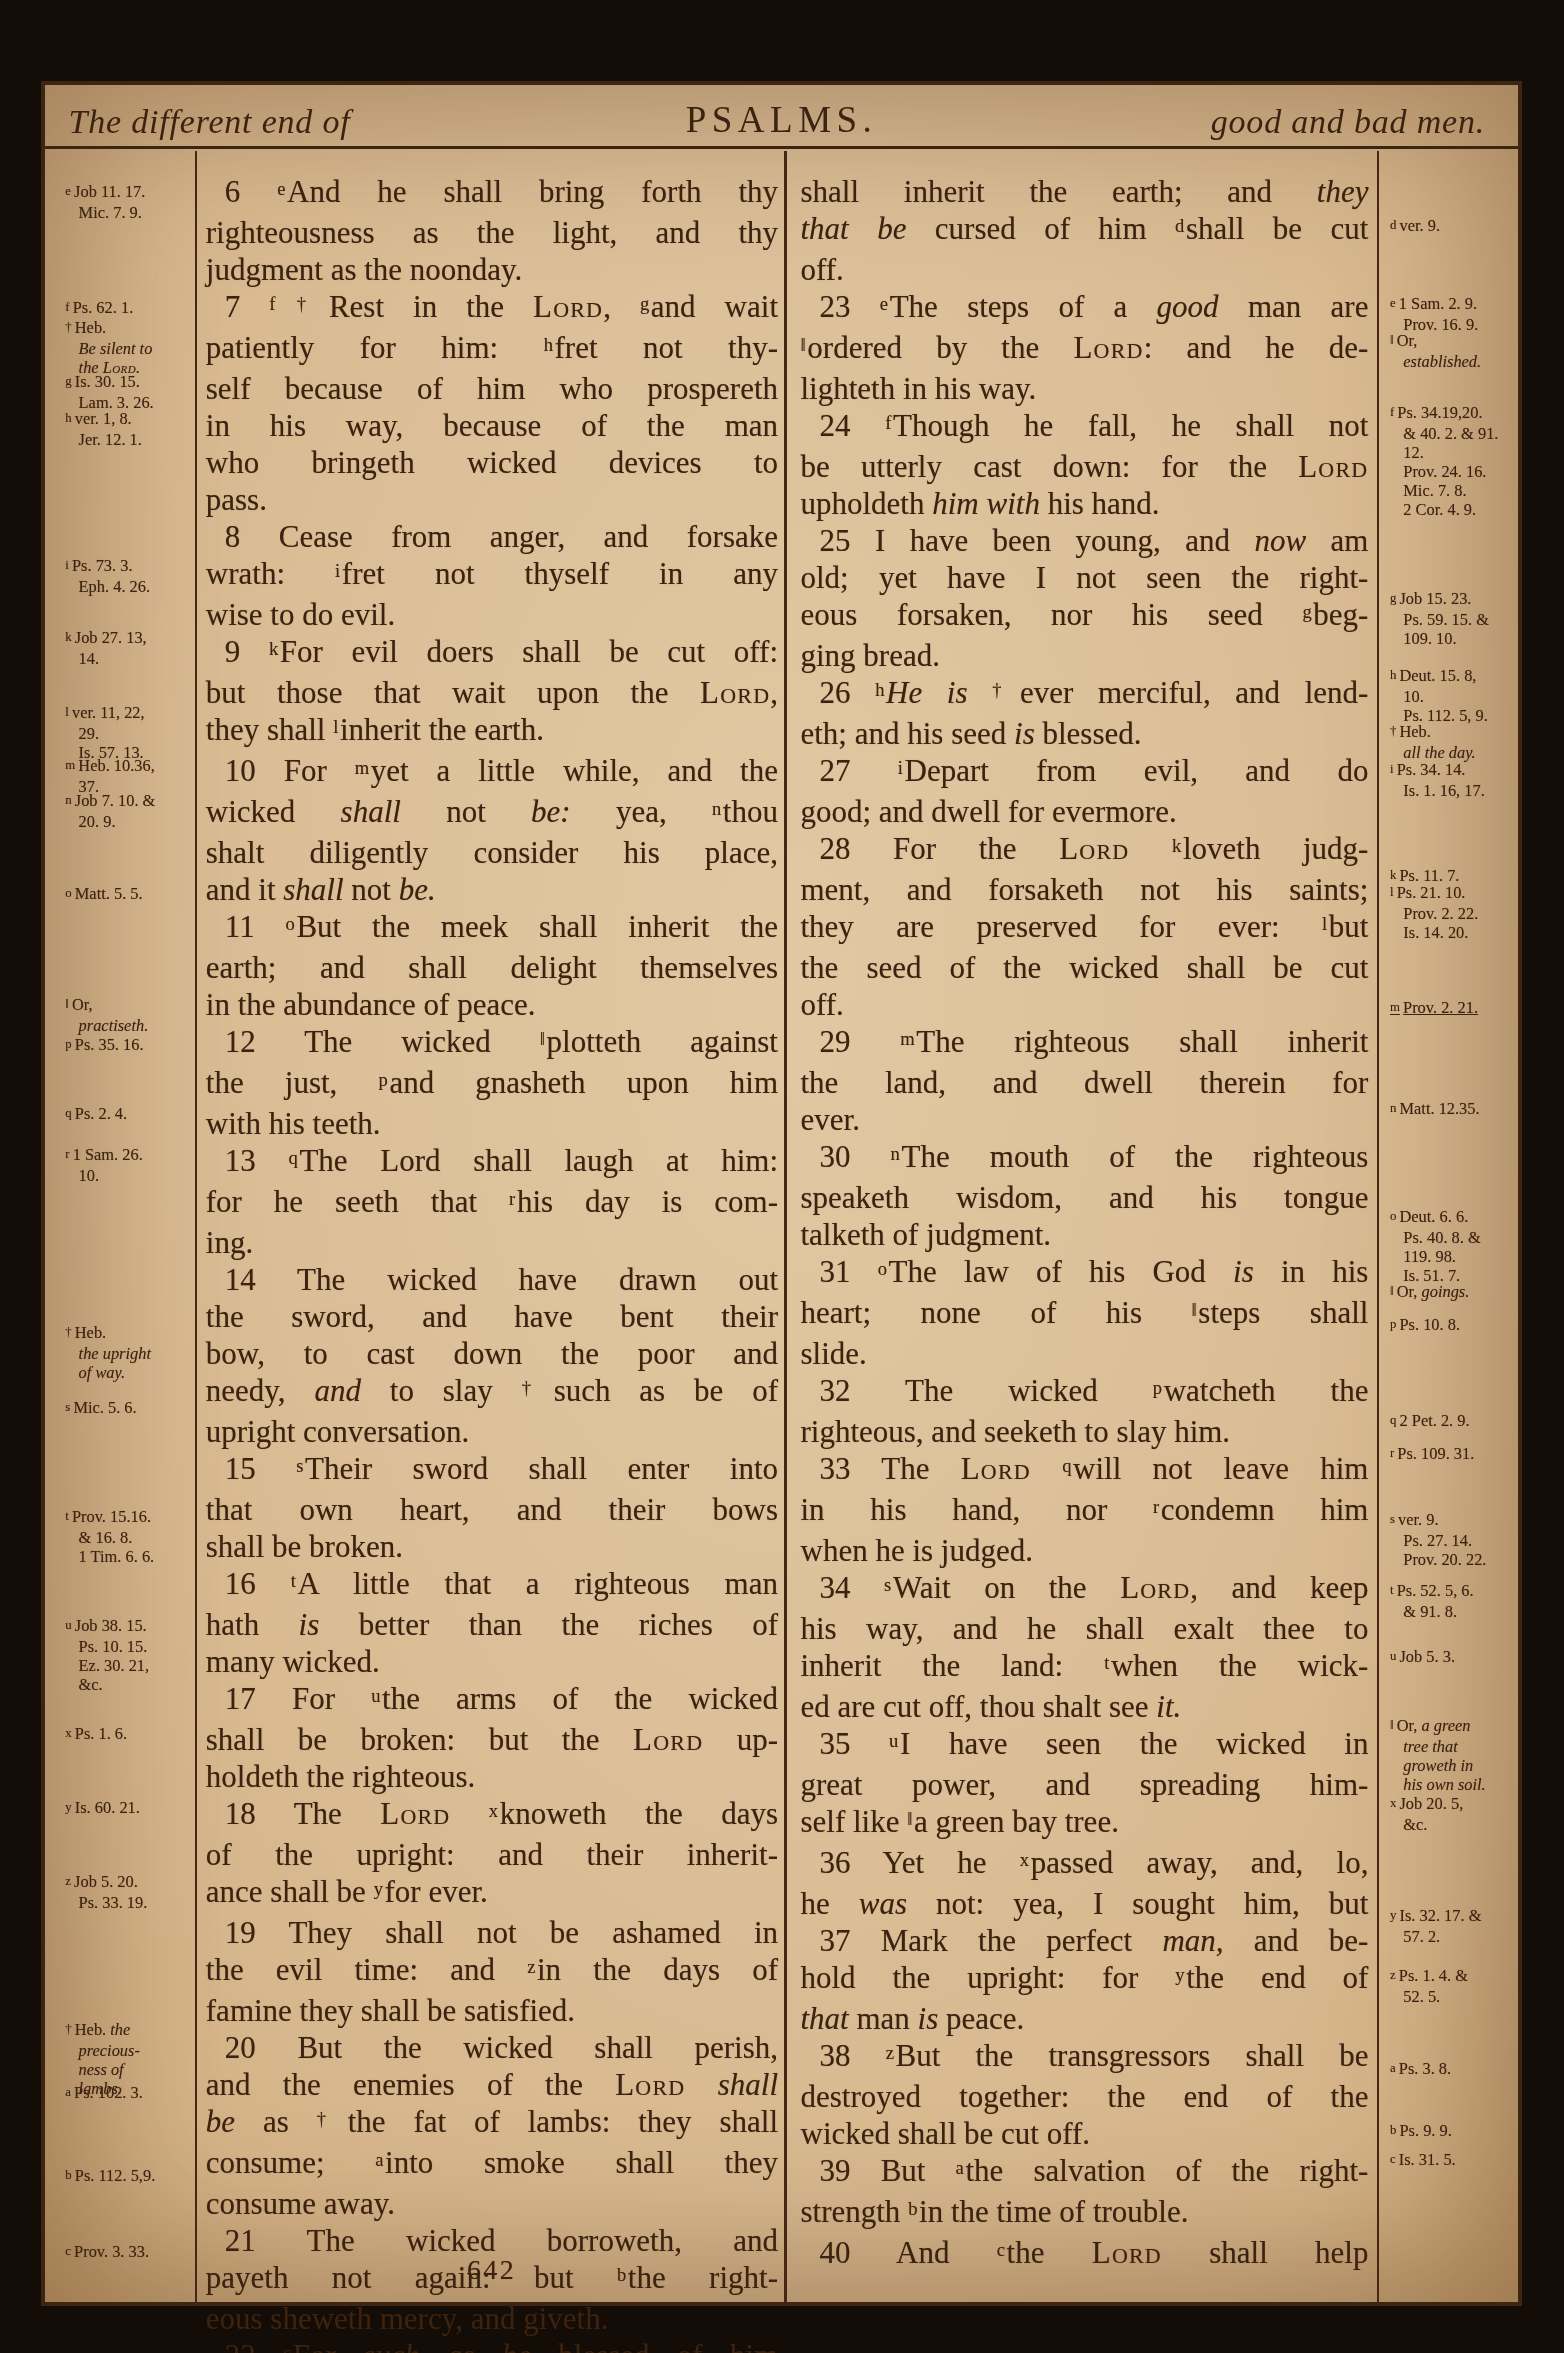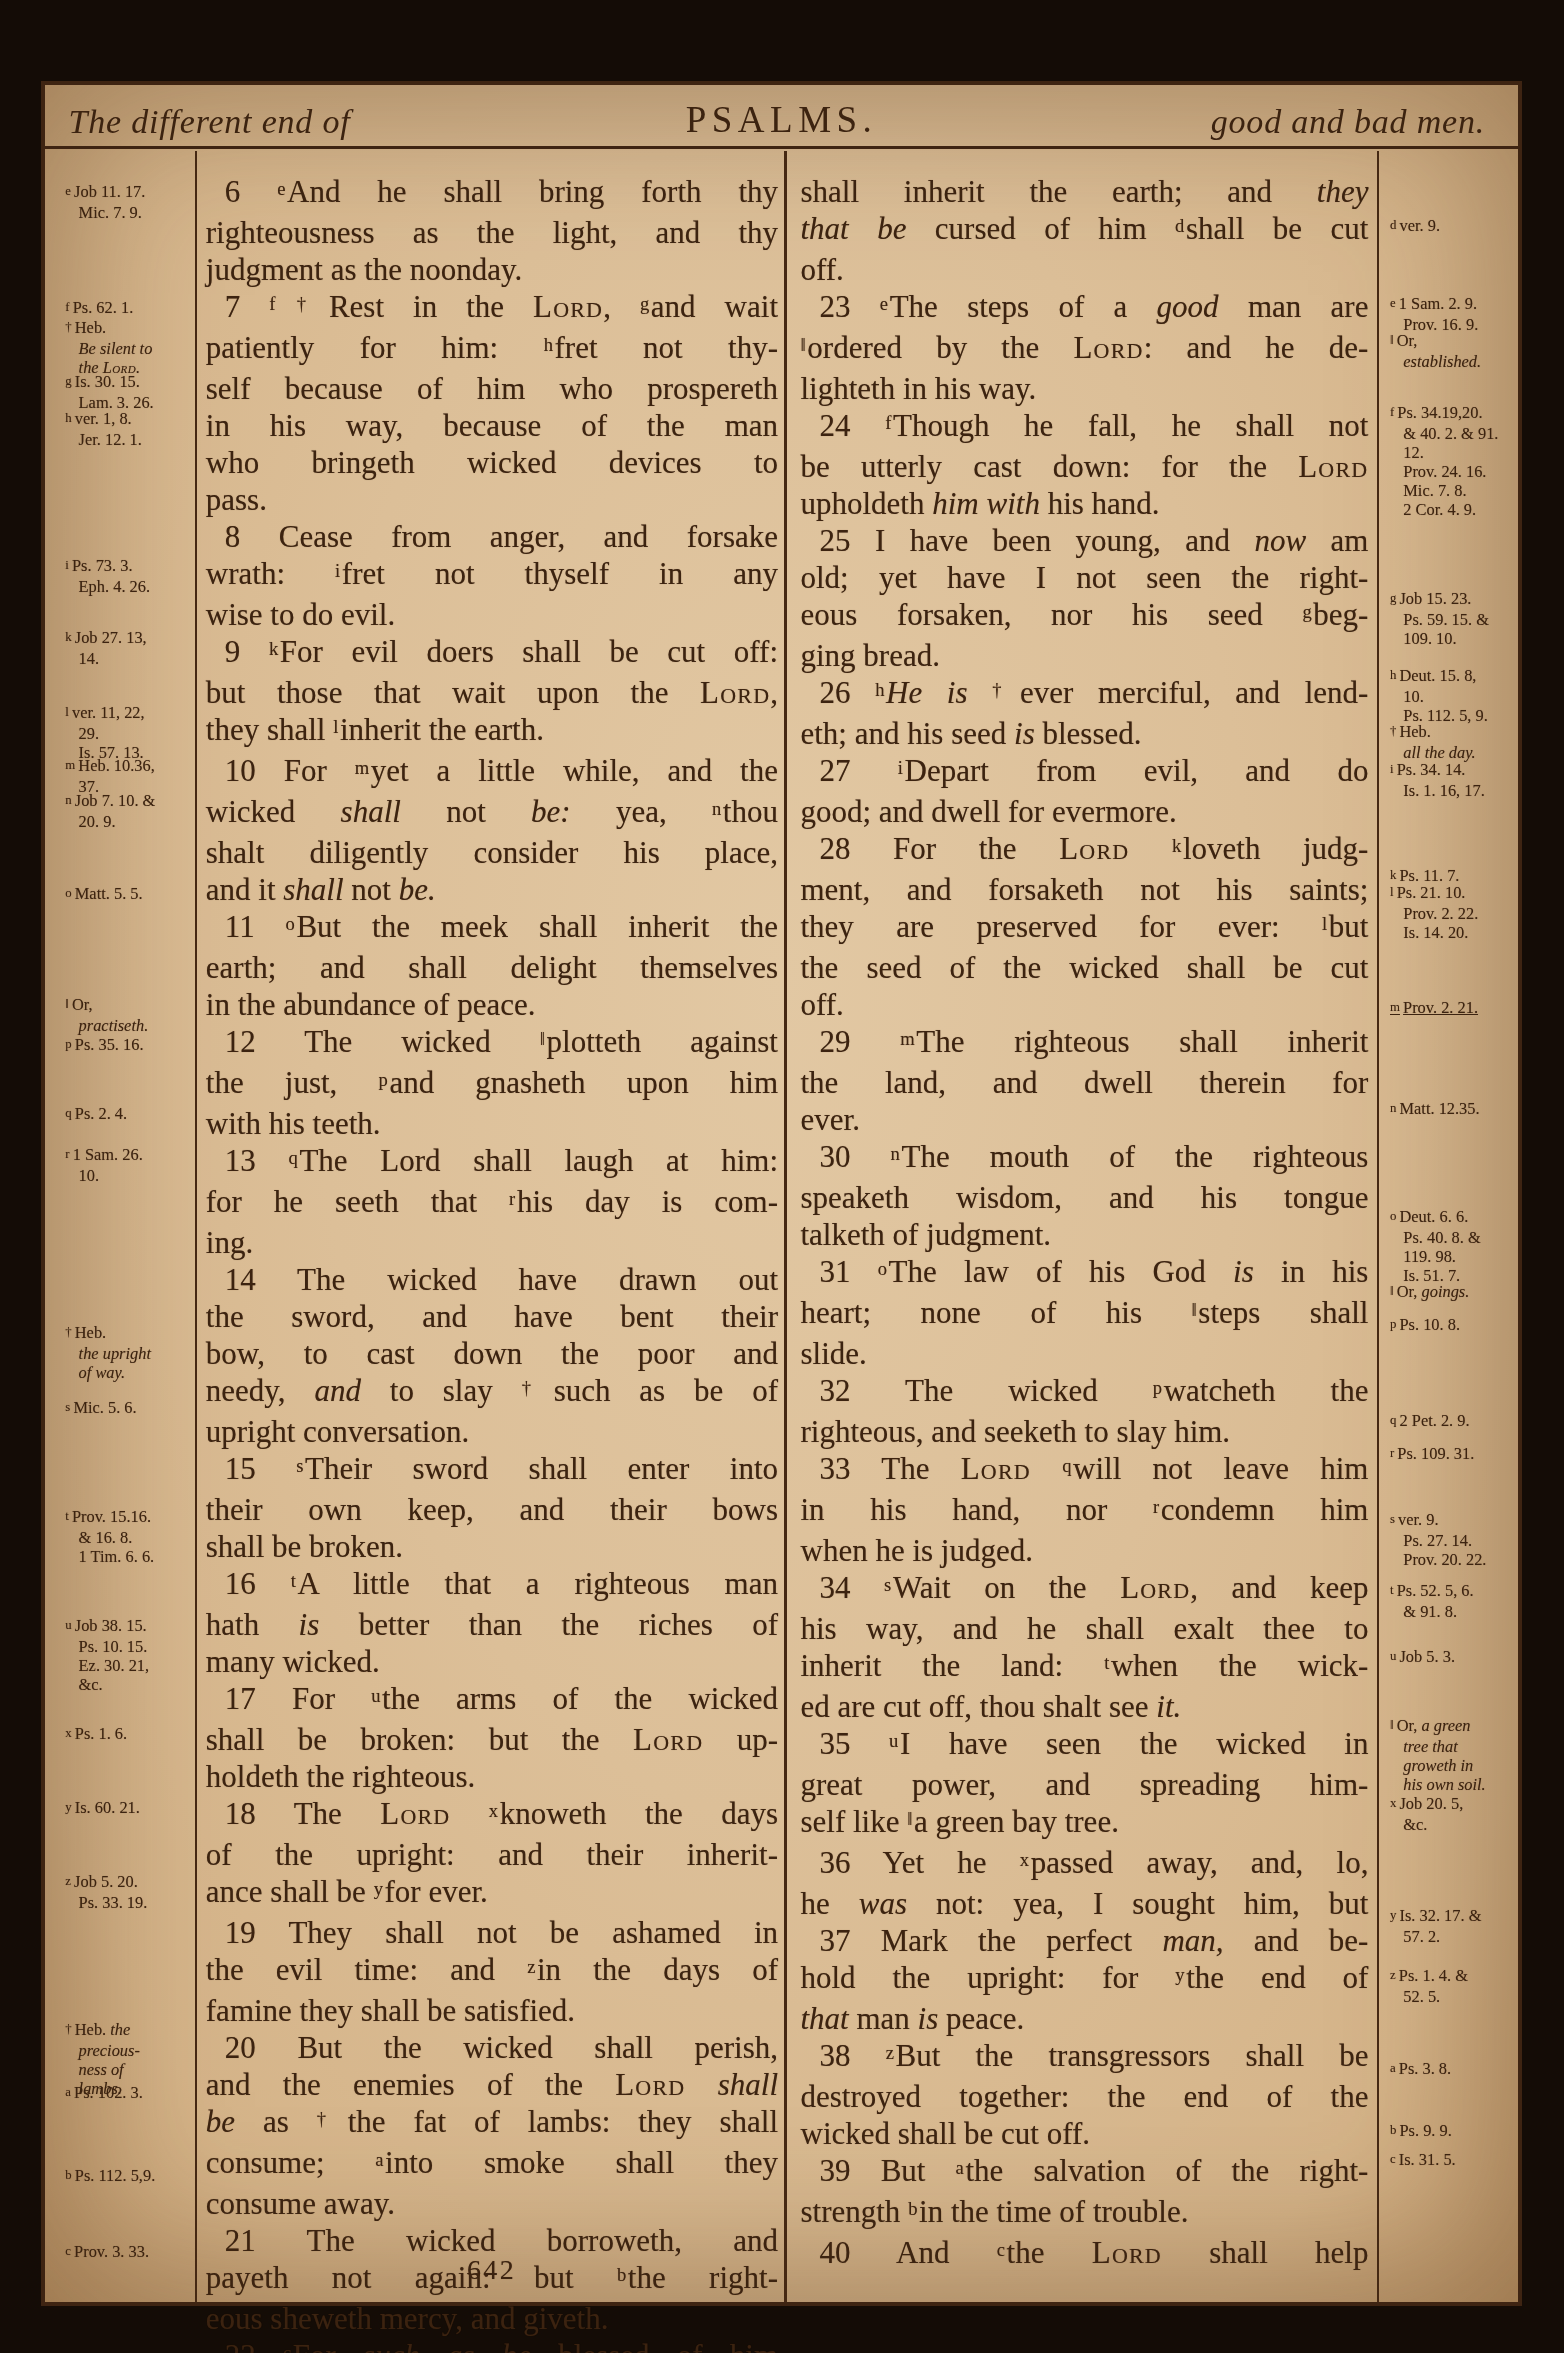--- a/index.html
+++ b/index.html
@@ -227,21 +227,21 @@
           </div>
           <div class="verse">
             <div class="line vstart">14 The wicked have drawn out</div>
             <div class="line">the sword, and have bent their</div>
             <div class="line">bow, to cast down the poor and</div>
             <div class="line">needy, <em>and</em> to slay <span class="sup">†</span>such as be of</div>
             <div class="line end">upright conversation.</div>
           </div>
           <div class="verse">
             <div class="line vstart">15 <span class="sup">s</span>Their sword shall enter into</div>
-            <div class="line">their own keep, and their bows</div>
+            <div class="line">that own heart, and their bows</div>
             <div class="line end">shall be broken.</div>
           </div>
           <div class="verse">
             <div class="line vstart">16 <span class="sup">t</span>A little that a righteous man</div>
             <div class="line">hath <em>is</em> better than the riches of</div>
             <div class="line end">many wicked.</div>
           </div>
           <div class="verse">
             <div class="line vstart">17 For <span class="sup">u</span>the arms of the wicked</div>
             <div class="line">shall be broken: but the <span class="sc">Lord</span> up-</div>

